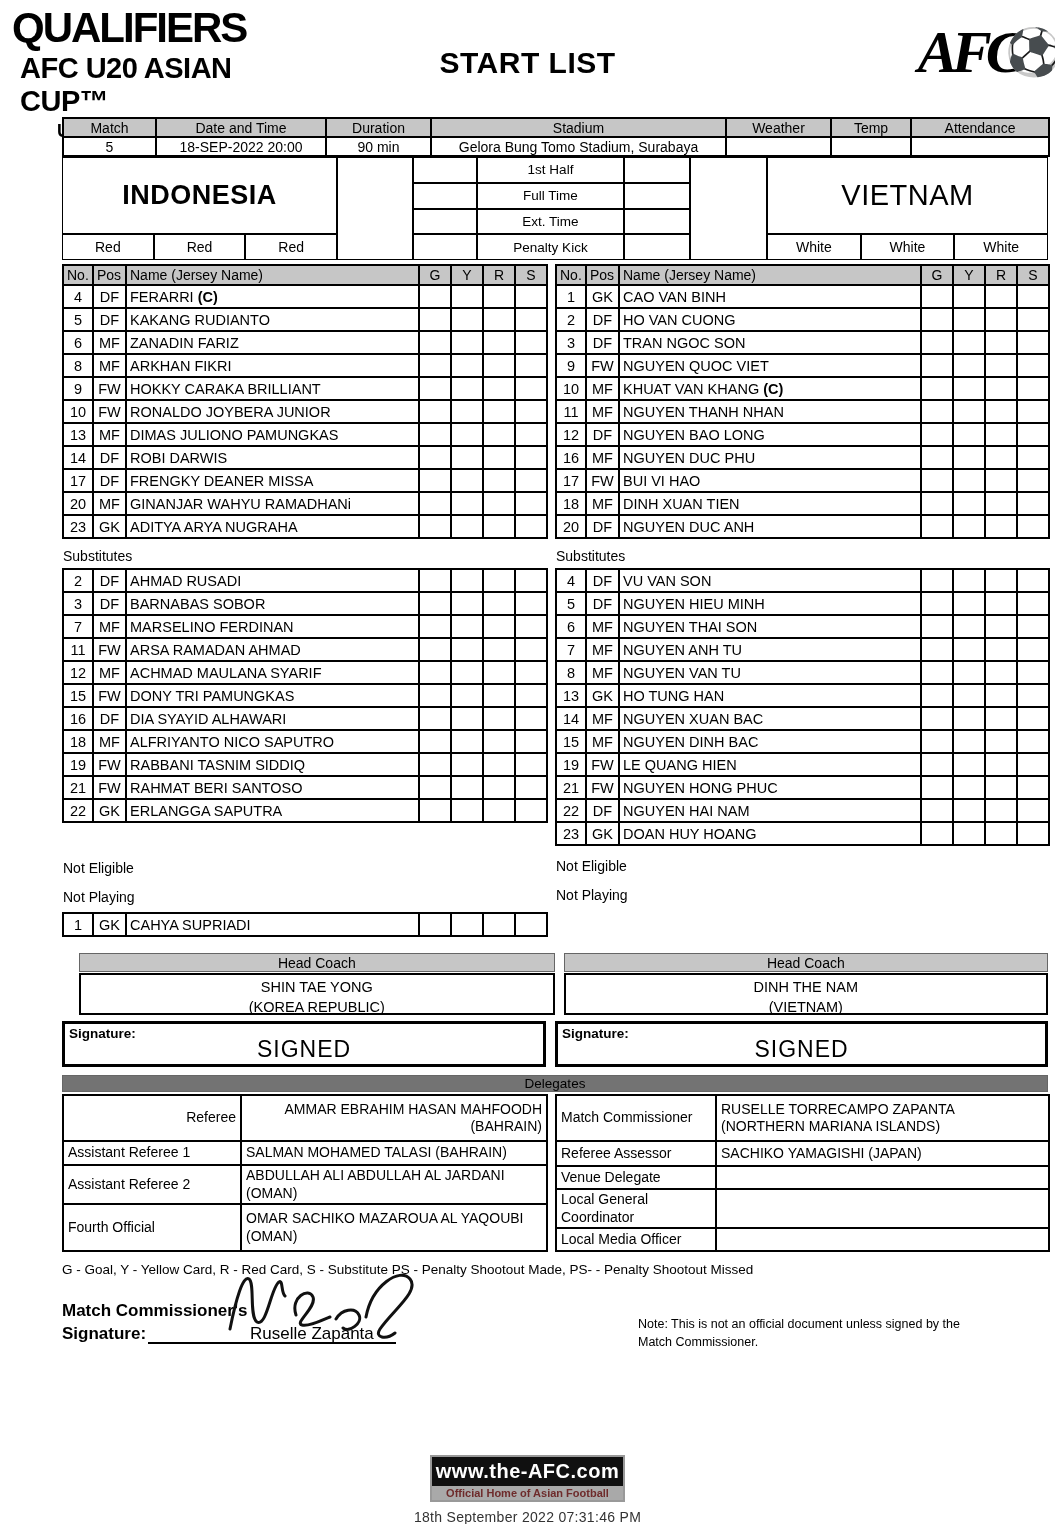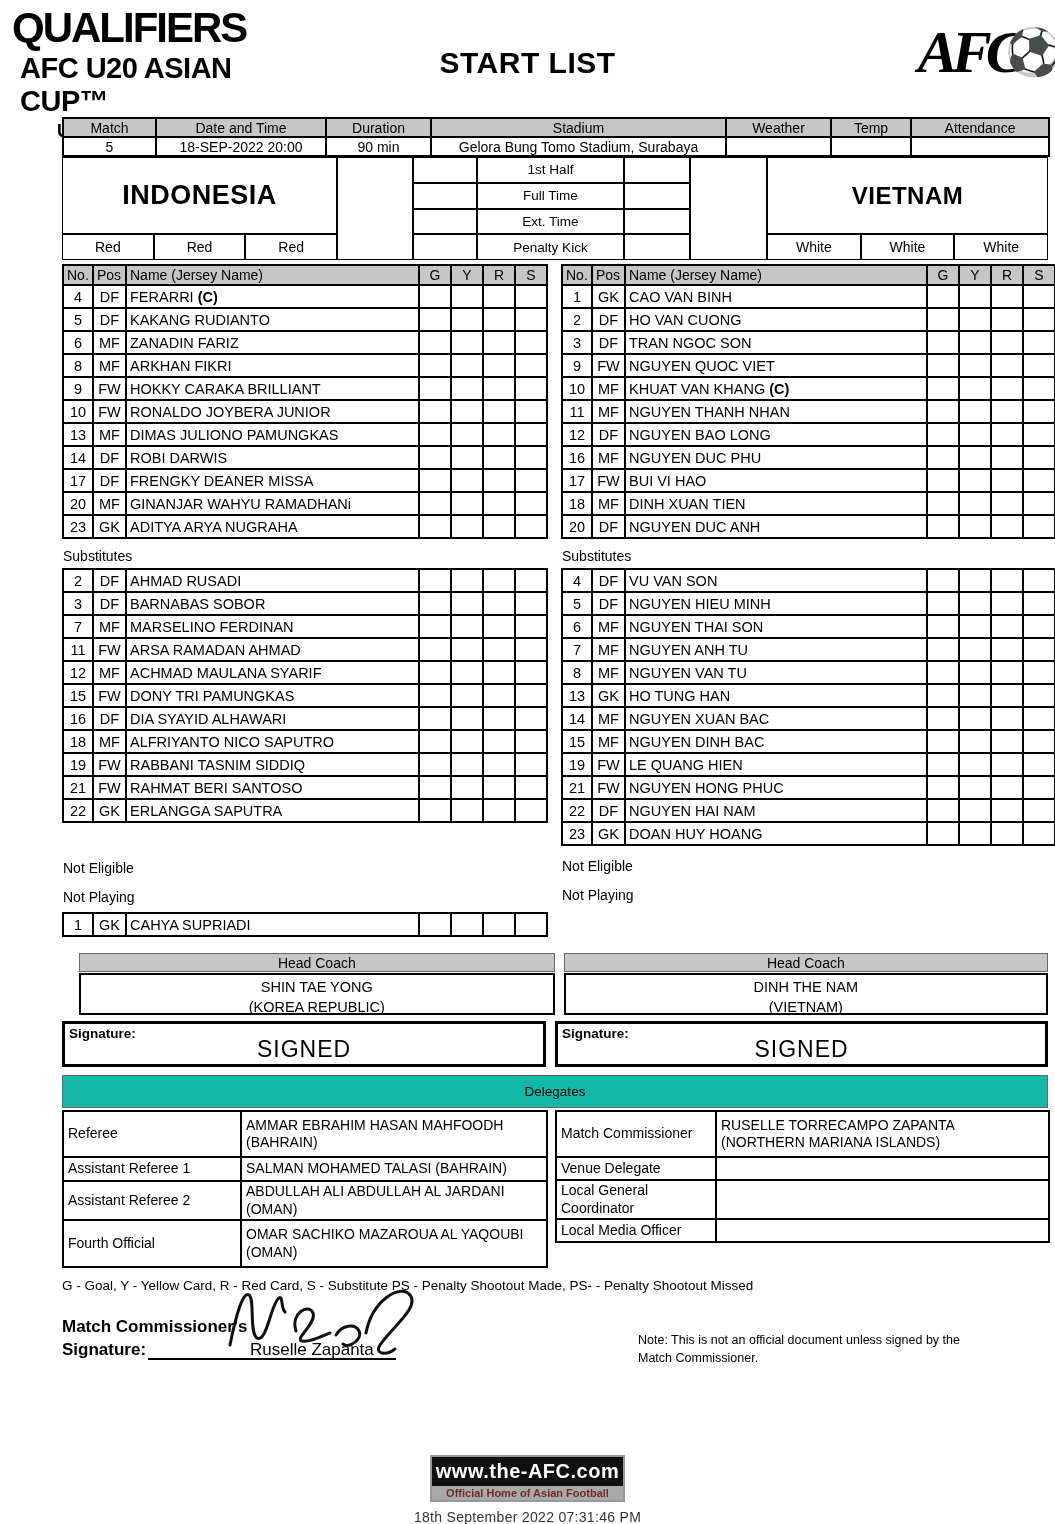--- a/index.html
+++ b/index.html
@@ -24,31 +24,31 @@
   table.mi { border-collapse:collapse; width:986px; table-layout:fixed; margin-top:117px; }
   table.mi th, table.mi td { border:2px solid #000; height:19px; font-size:14px; font-weight:normal; text-align:center; padding:0 2px; }
   table.mi th { background:#c6c6c6; }
 
   
   .teams-grid { display:grid; width:986px;
     grid-template-columns:275px 76px 64px 147px 66px 77px 281px;
     grid-template-rows:repeat(4, 25.75px); }
   .tg-cell { border:1px solid #000; background:#fff; }
   .tg-home-name { grid-column:1; grid-row:1/4; display:flex; align-items:center; justify-content:center; font-weight:bold; font-size:27px; letter-spacing:0.5px; }
-  .tg-away-name { grid-column:7; grid-row:1/4; display:flex; align-items:center; justify-content:center; font-weight:bold; font-size:24px; letter-spacing:0.5px; }
+  .tg-away-name { grid-column:7; grid-row:1/4; display:flex; align-items:center; justify-content:center; font-weight:normal; font-size:29px; letter-spacing:0.5px; }
   .tg-home-colors { grid-column:1; grid-row:4; display:flex; border:none; padding:0; }
   .tg-away-colors { grid-column:7; grid-row:4; display:flex; border:none; padding:0; }
   .kit { flex:1; border:1px solid #000; display:flex; align-items:center; justify-content:center; font-size:14px; }
   .tg-boxA { grid-column:2; grid-row:1/5; }
   .tg-boxE { grid-column:6; grid-row:1/5; }
   .tg-b { grid-column:3; } .tg-d { grid-column:5; }
   .tg-label { grid-column:4; display:flex; align-items:center; justify-content:center; font-size:13.5px; }
 
   
-  .rosters { display:flex; gap:15px; margin-top:4px; align-items:flex-start; }
+  .rosters { display:flex; gap:9px; margin-top:4px; align-items:flex-start; }
   .col-l { width:484px; } .col-r { width:493px; }
   table.roster { border-collapse:collapse; width:100%; table-layout:fixed; }
   table.roster th { background:#c6c6c6; font-weight:normal; font-size:14px; height:20px; border:2px solid #000; text-align:left; padding:0 3px; }
   table.roster th.c { text-align:center; padding:0; }
   table.roster td { border:2px solid #000; height:23px; font-size:14.5px; padding:0 3px; }
   td.cc { text-align:center; padding:0; }
   .sub-label { font-size:14px; margin:9px 0 4px 1px; }
   .flag-label { font-size:14px; margin-left:1px; }
   .ne-l { margin-top:37px; } .np-l { margin-top:13px; }
   .ne-r { margin-top:12px; } .np-r { margin-top:13px; }
@@ -57,21 +57,21 @@
   
   .hc-row { display:flex; gap:9px; margin-top:16px;padding-left:17px; }
   .sig-row { display:flex; gap:9px; margin-top:6px; }
   .graybar { height:19px; background:#c6c6c6; border:1px solid #666; display:flex; align-items:center; justify-content:center; font-size:14px; }
   .hc-name-box { border:2px solid #000; margin-top:1px; height:42px; text-align:center; font-size:14.5px; line-height:1.35; padding-top:3px; }
   .sig-box { border:3px solid #000; height:46px; position:relative; }
   .sig-box .lab { position:absolute; top:2px; left:4px; font-weight:bold; font-size:13.5px; }
   .sig-box .signed { text-align:center; font-size:23px; letter-spacing:1px; margin-top:12px; }
 
   
-  .delegates-bar { margin-top:8px; height:33px; background:#14b8a6; border:1px solid #666; display:flex; align-items:center; justify-content:center; font-size:13.5px; }
+  .delegates-bar { margin-top:8px; height:17px; background:#737373; border:1px solid #666; display:flex; align-items:center; justify-content:center; font-size:13.5px; }
   .dlg-row { display:flex; gap:9px; margin-top:2px; align-items:flex-start; }
   table.dlg { border-collapse:collapse; table-layout:fixed; width:100%; }
   table.dlg td { border:2px solid #000; font-size:14px; padding:1px 4px; vertical-align:middle; white-space:pre-line; line-height:1.25; }
 
   .legend { margin-top:10px; font-size:13.5px; }
 
   
   .mc-block { display:flex; margin-top:24px; }
   .mc-left { position:relative; width:560px; }
   .mc-l1 { font-weight:bold; font-size:17px; }
@@ -719,21 +719,21 @@
 
   <div class="delegates-bar">Delegates</div>
   <div class="dlg-row">
     <div class="col-l">
       <table class="dlg">
         <colgroup>
             <col style="width:178px">
             <col style="width:306px">
           </colgroup>
         <tbody id="dlg-left">
-            <tr style="height: 46px;">
+            <tr style="height: 46px; text-align: right;">
               <td>Referee</td>
               <td>AMMAR EBRAHIM HASAN MAHFOODH
 (BAHRAIN)</td>
             </tr>
             <tr style="height: 24px;">
               <td>Assistant Referee 1</td>
               <td>SALMAN MOHAMED TALASI (BAHRAIN)</td>
             </tr>
             <tr style="height: 36px;">
               <td>Assistant Referee 2</td>
@@ -751,20 +751,24 @@
       <table class="dlg">
         <colgroup>
             <col style="width:160px">
             <col style="width:333px">
           </colgroup>
         <tbody id="dlg-right">
             <tr style="height: 46px;">
               <td>Match Commissioner</td>
               <td>RUSELLE TORRECAMPO ZAPANTA
 (NORTHERN MARIANA ISLANDS)</td>
+            </tr>
+            <tr style="height: 25px;">
+              <td>Referee Assessor</td>
+              <td>SACHIKO YAMAGISHI (JAPAN)</td>
             </tr>
             <tr style="height: 23px;">
               <td>Venue Delegate</td>
               <td></td>
             </tr>
             <tr style="height: 36px;">
               <td>Local General Coordinator</td>
               <td></td>
             </tr>
             <tr style="height: 23px;">

